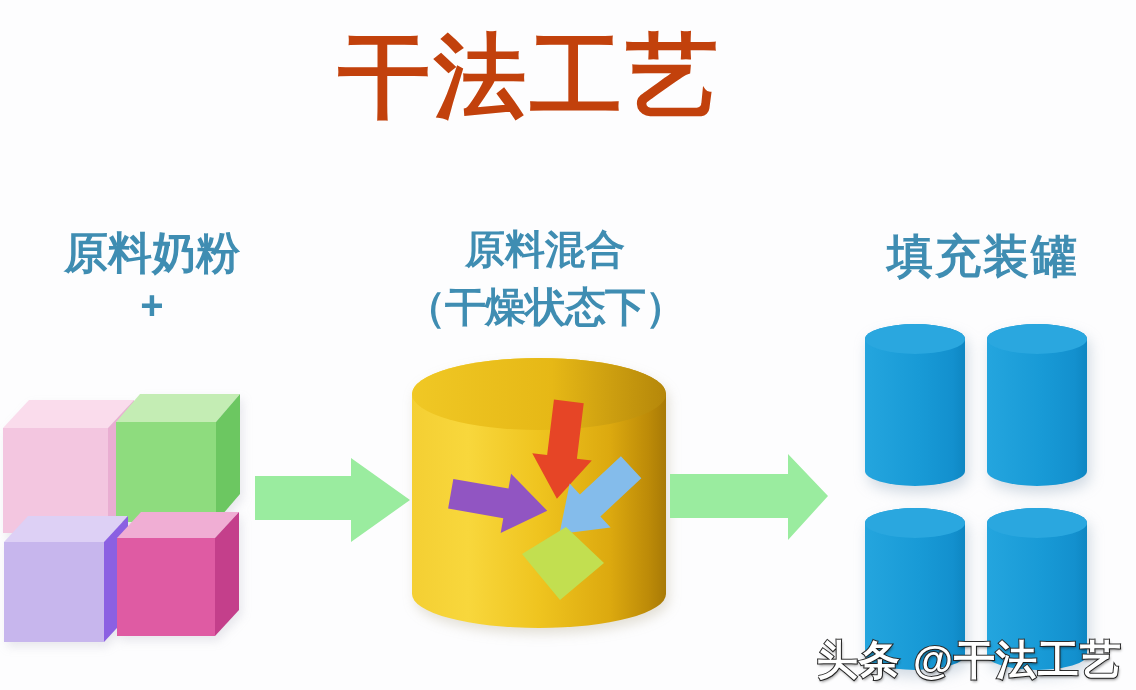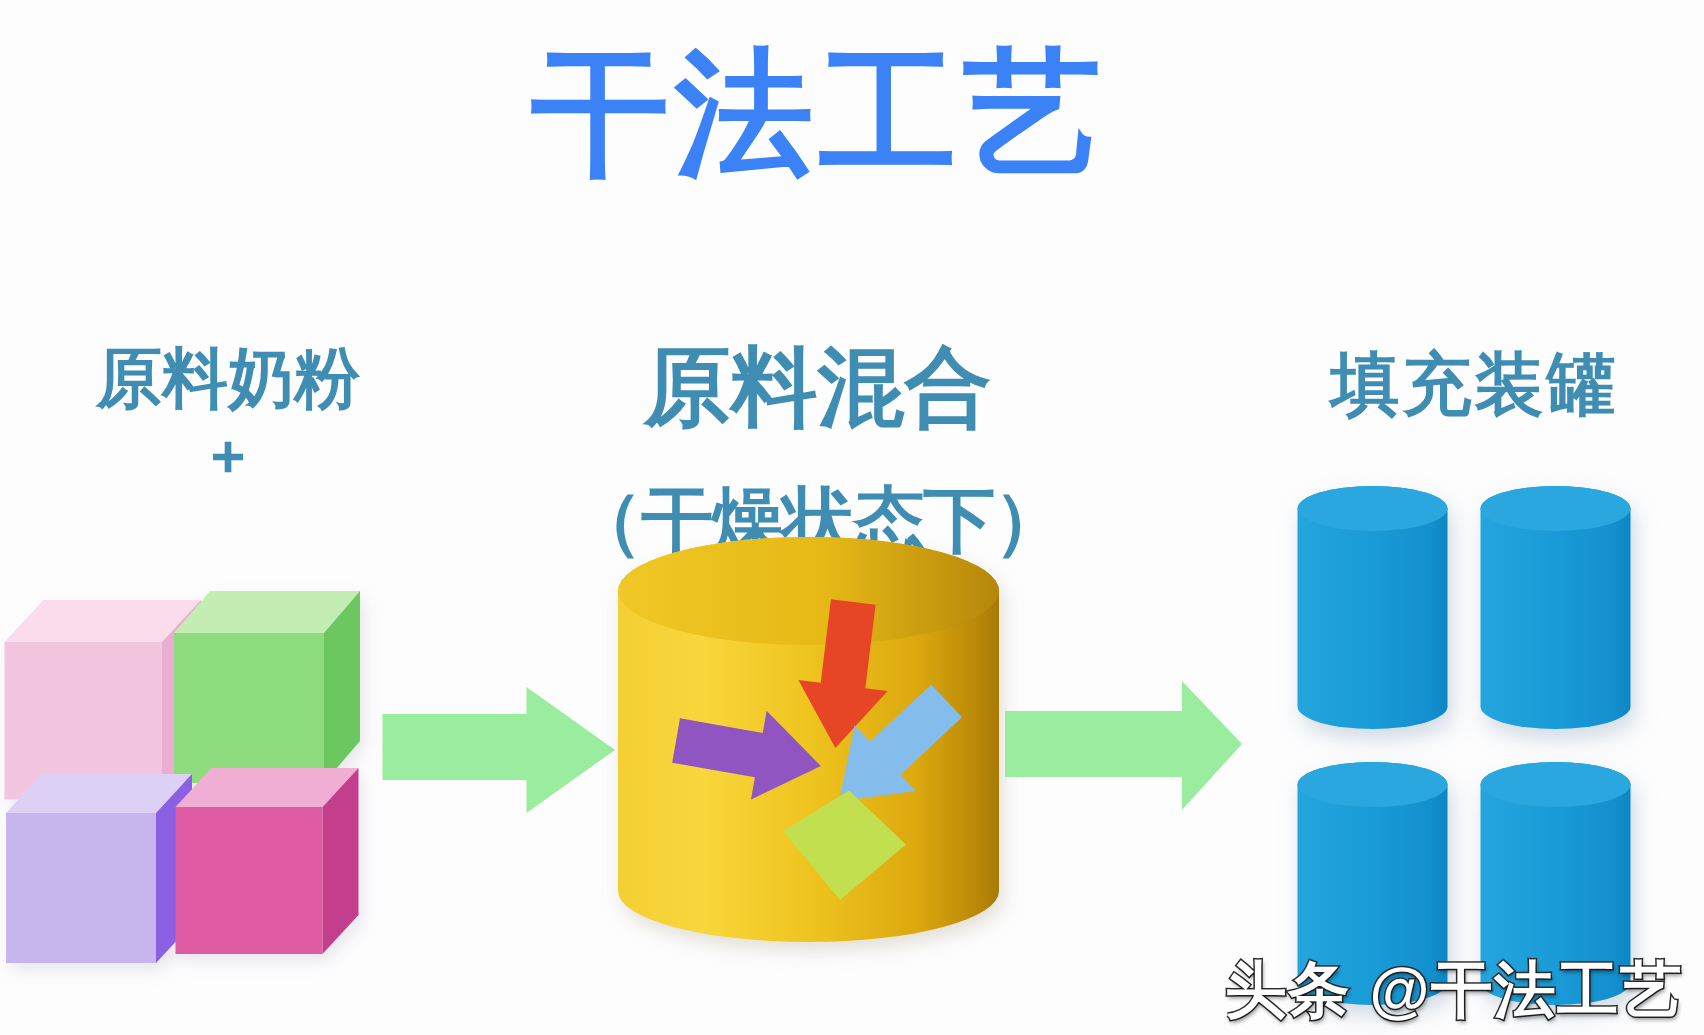--- a/index.html
+++ b/index.html
@@ -6,35 +6,34 @@
   html, body { width: 1136px; height: 690px; }
   body {
     position: relative;
     width: 1136px; height: 690px;
     overflow: hidden;
     background: #fdfdfe;
     font-family: "Liberation Sans", "DejaVu Sans", sans-serif;
   }
   .page-title {
     position: absolute; left: 338px; top: 26px; width: 416px;
-    text-align: center;
     font-size: 92px; font-weight: 800; letter-spacing: 4px;
-    color: #3b82f6; line-height: 1.1;
+    color: #c2410c; line-height: 1.1;
   }
   .step-label {
     position: absolute; text-align: center;
     color: #3f8db2; font-weight: 700; line-height: 1.15;
   }
   .label-raw { left: 8px; top: 228px; width: 288px; text-align: center; }
   .label-raw .l1 { font-size: 44px; display: block; }
   .label-raw .l2 { font-size: 40px; display: block; margin: 3px 0; }
   .label-raw .l3 { font-size: 45px; display: block; }
   .label-mix { left: 380px; top: 226px; width: 330px; }
-  .label-mix .l1 { font-size: 58px; display: block; }
-  .label-mix .l2 { font-size: 48px; display: block; margin-top: 27px; letter-spacing: -1px; }
+  .label-mix .l1 { font-size: 40px; display: block; }
+  .label-mix .l2 { font-size: 41px; display: block; margin-top: 12px; letter-spacing: -1px; }
   .label-fill { left: 858px; top: 230px; width: 250px; }
   .label-fill .l1 { font-size: 46px; display: block; letter-spacing: 2px; }
   .graphic { position: absolute; }
   .cubes-svg   { left: 0px;   top: 390px; filter: drop-shadow(3px 5px 5px rgba(140,140,160,0.18)); }
   .arrow1-svg  { left: 253px; top: 454px; }
   .drum-svg    { left: 406px; top: 352px; filter: drop-shadow(3px 6px 6px rgba(150,140,100,0.25)); }
   .arrow2-svg  { left: 668px; top: 448px; }
   .cans-svg    { left: 855px; top: 316px; filter: drop-shadow(3px 7px 7px rgba(110,140,165,0.30)); }
   .watermark {
     position: absolute; right: 14px; bottom: 2px;

